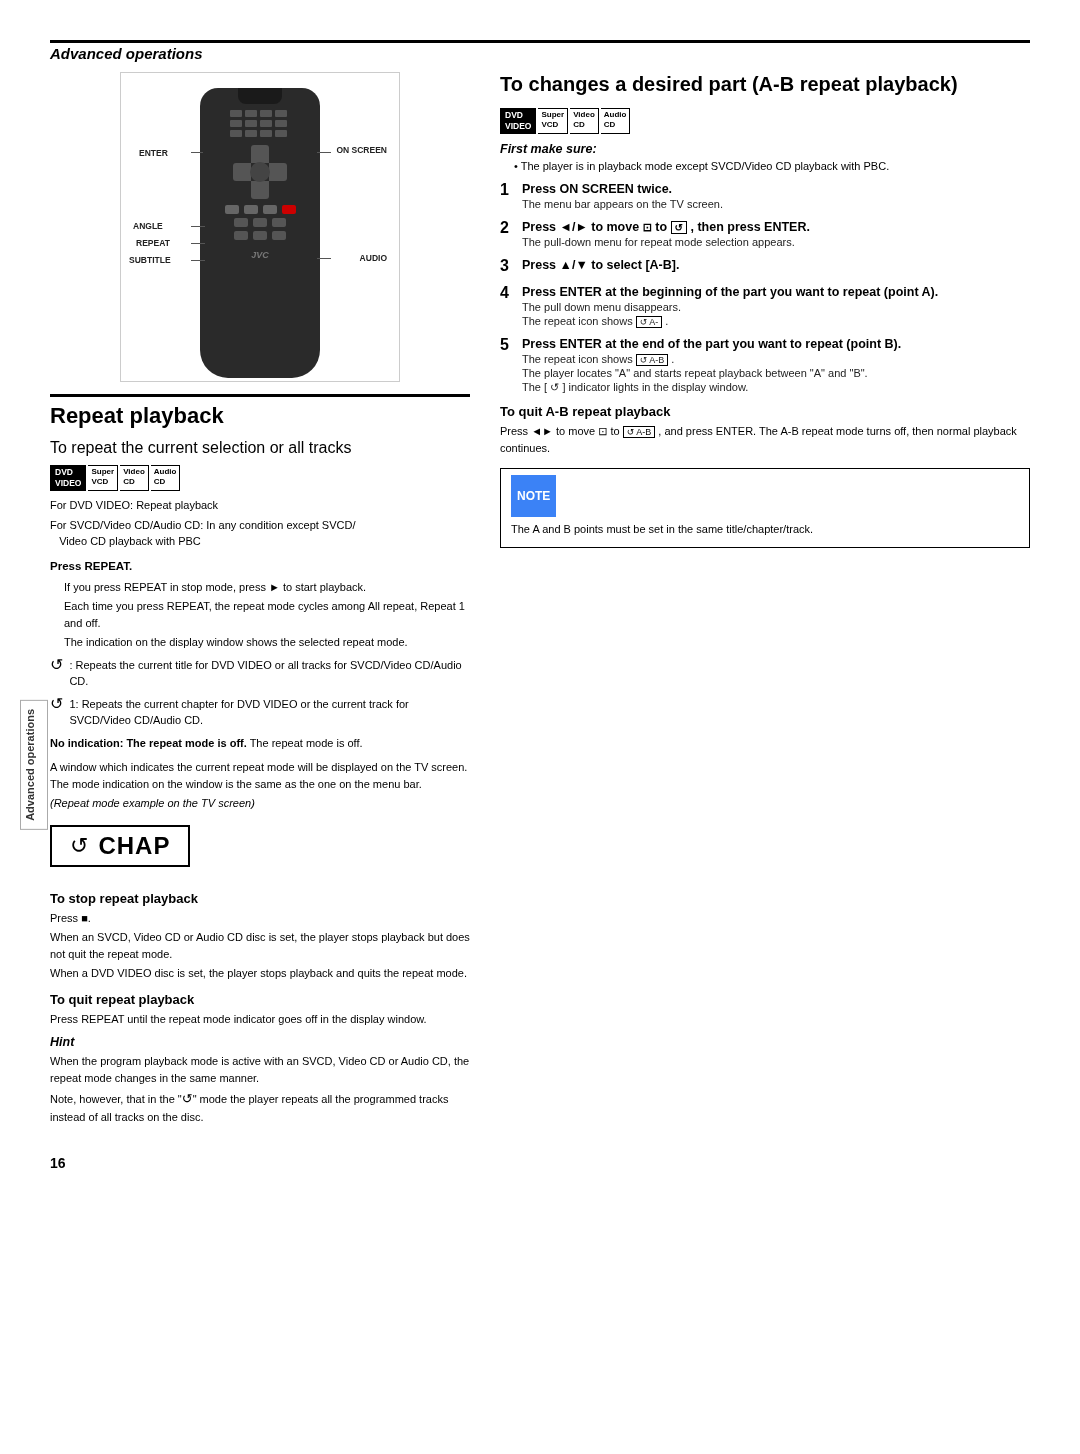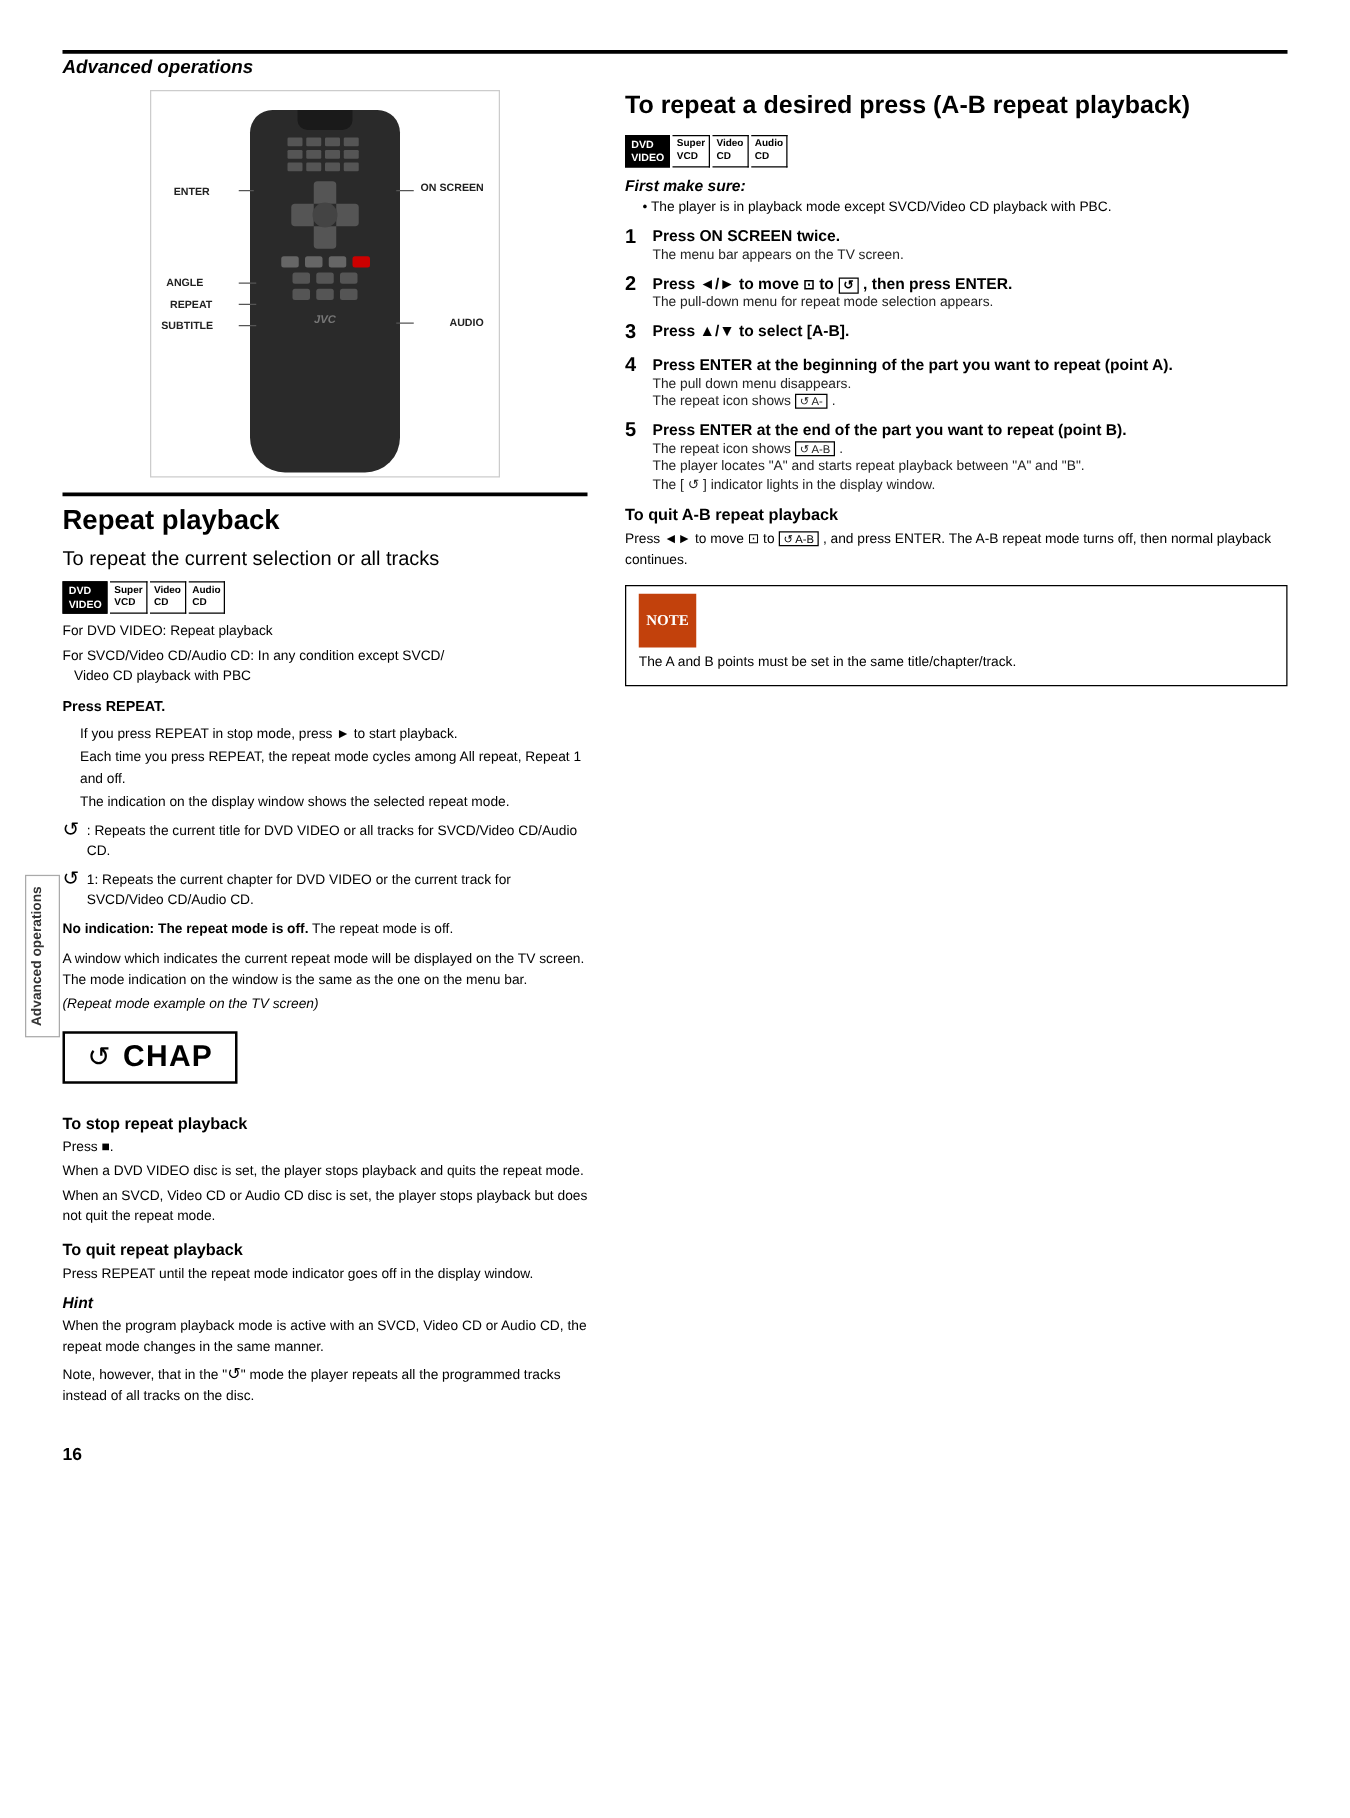--- a/index.html
+++ b/index.html
@@ -105,26 +105,25 @@
     
     .note-box {
       border: 1.5px solid #000;
       padding: 6px 10px;
       margin: 8px 0;
     }
     .note-label {
       font-weight: bold;
       font-size: 12px;
       margin-bottom: 3px;
-      background: #c2410c;
+      background: #3b82f6;
       color: #fff;
       display: inline-block;
       padding: 14px 6px;
       margin-bottom: 4px;
-      font-family: Liberation Serif, serif;
     }
     .page-num {
       font-size: 14px;
       font-weight: bold;
       margin-top: 30px;
       text-align: left;
     }
     .italic { font-style: italic; }
     .right-col-title {
       font-size: 20px;
@@ -279,41 +278,41 @@
 
       
       <div style="display:inline-flex;align-items:center;border:2px solid #000;padding:5px 18px;margin:10px 0 14px 0;background:#fff;">
         <span style="font-size:22px;margin-right:10px;font-weight:normal;">↺</span>
         <span style="font-size:24px;font-weight:bold;letter-spacing:1px;">CHAP</span>
       </div>
 
       
       <div class="subsub-title">To stop repeat playback</div>
       <div class="body-text-sm">Press ■.</div>
+      <div class="body-text-sm">When an SVCD, Video CD or Audio CD disc is set, the player stops playback but does not quit the repeat mode.</div>
       <div class="body-text-sm">When a DVD VIDEO disc is set, the player stops playback and quits the repeat mode.</div>
-      <div class="body-text-sm">When an SVCD, Video CD or Audio CD disc is set, the player stops playback but does not quit the repeat mode.</div>
 
       
       <div class="subsub-title">To quit repeat playback</div>
       <div class="body-text-sm">Press REPEAT until the repeat mode indicator goes off in the display window.</div>
 
       
       <div style="margin-top:8px;">
         <div class="first-make-sure">Hint</div>
         <div class="body-text-sm">When the program playback mode is active with an SVCD, Video CD or Audio CD, the repeat mode changes in the same manner.</div>
         <div class="body-text-sm" style="margin-top:3px;">Note, however, that in the "<span style="font-size:13px;">↺</span>" mode the player repeats all the programmed tracks instead of all tracks on the disc.</div>
       </div>
 
       
       <div class="page-num">16</div>
     </div>
 
     <div class="right-col">
 
-      <div class="right-col-title">To repeat a desired press (A-B repeat playback)</div>
+      <div class="right-col-title">To changes a desired part (A-B repeat playback)</div>
 
       <div class="disc-badges">
         <div style="display:flex;flex-direction:column;border:1.5px solid #000;background:#000;color:#fff;font-size:8.5px;font-weight:bold;padding:1px 4px;line-height:1.3;">
           <span>DVD</span>
             <span>VIDEO</span>
         </div>
         <div style="display:flex;flex-direction:column;border:1.5px solid #000;background:#fff;color:#000;font-size:8px;font-weight:bold;padding:1px 3px;line-height:1.3;border-left:none;">
           <span>Super</span>
             <span>VCD</span>
         </div>

